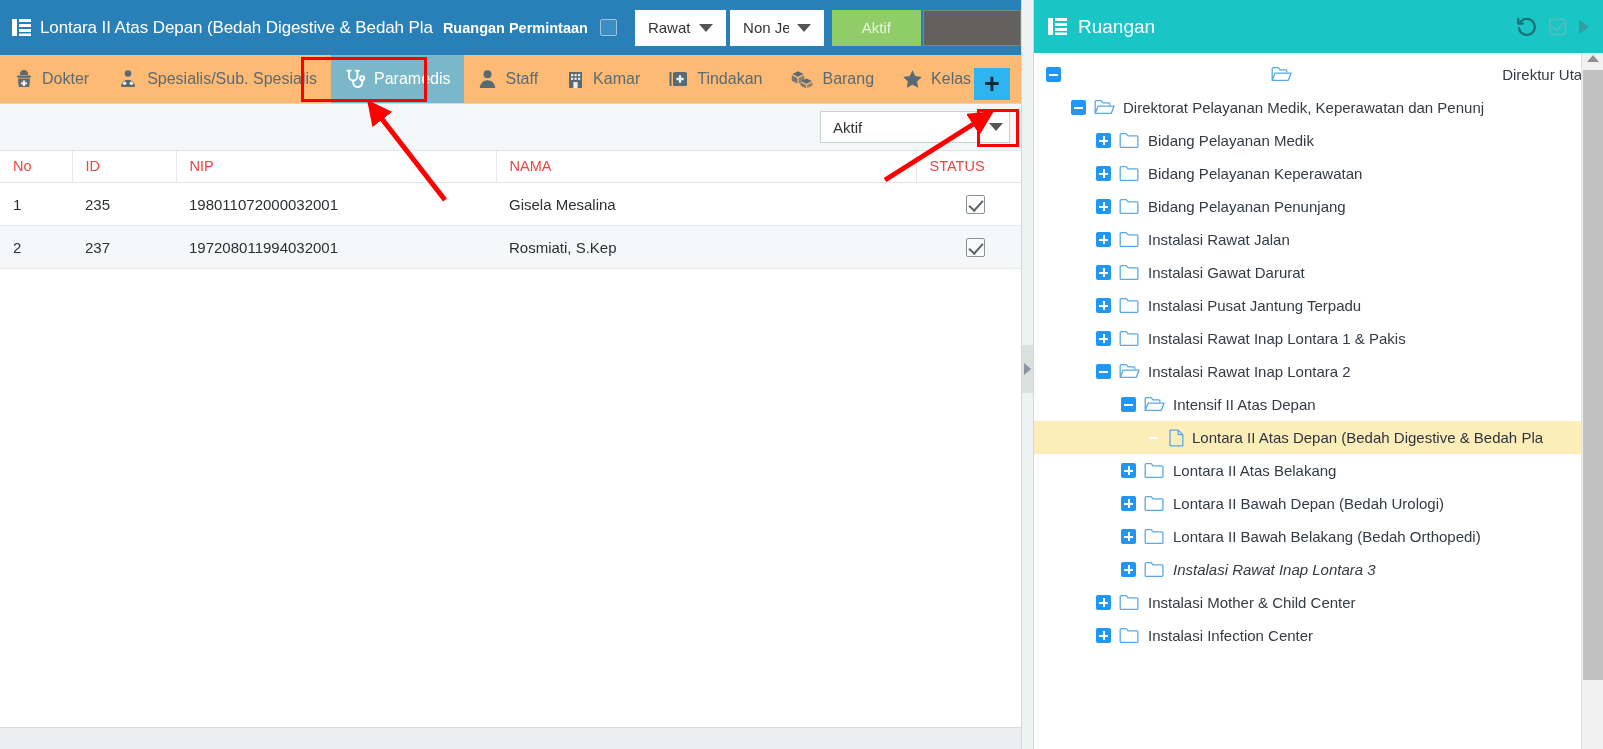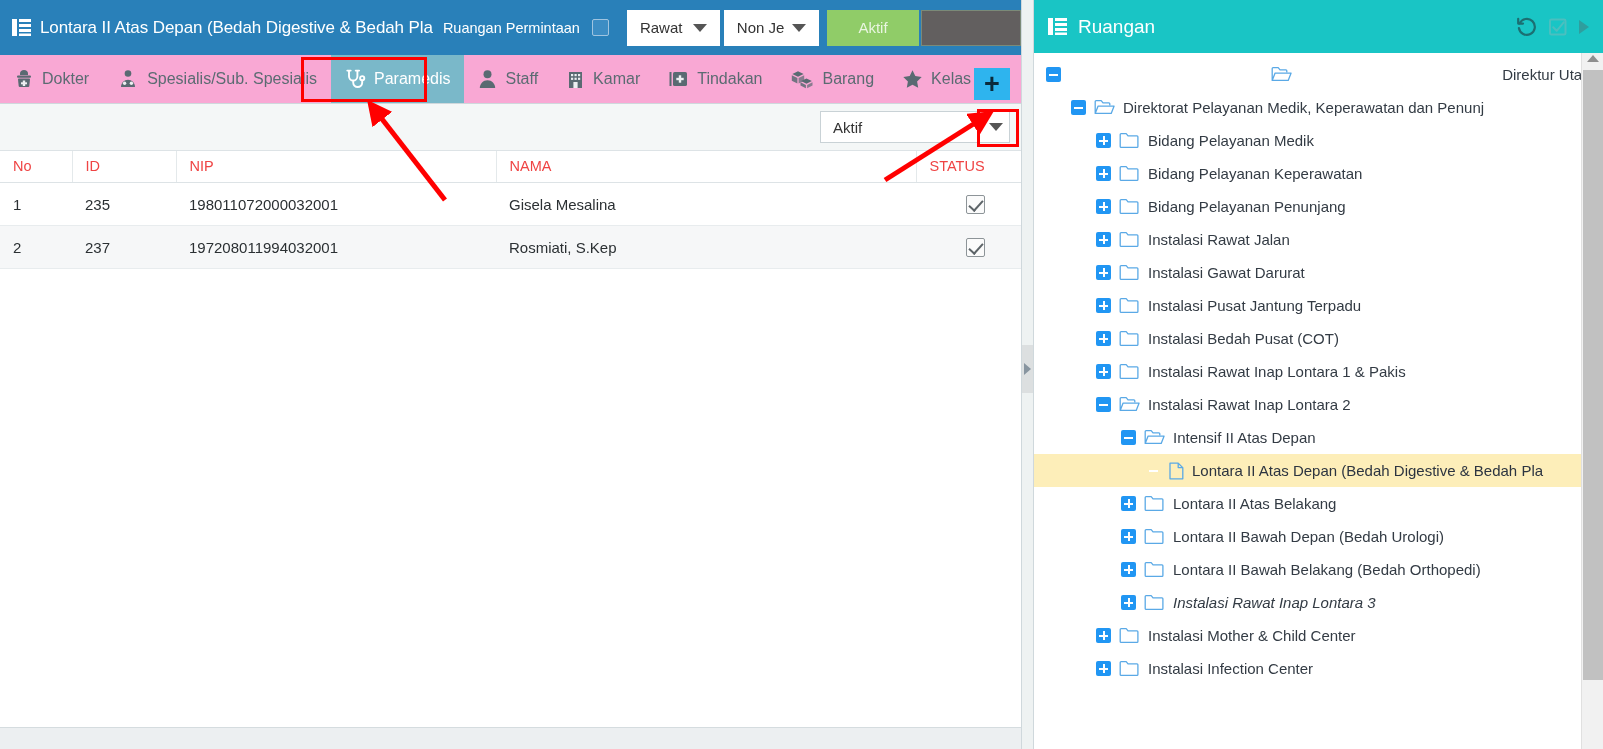--- a/index.html
+++ b/index.html
@@ -33,21 +33,21 @@
   .tb-title {
     color: #ffffff;
     font-size: 17px;
     white-space: nowrap;
     letter-spacing: -0.1px;
     margin-right: 10px;
   }
   .tb-sub {
     color: #ffffff;
     font-size: 14.5px;
-    font-weight: normal;
+    font-weight: bold;
     white-space: nowrap;
     margin-right: 12px;
   }
   .tb-check {
     width: 17px; height: 17px;
     border: 1px solid #9fc4e0;
     border-radius: 2px;
     background: #3c8dc4;
     margin-right: 18px;
     flex: 0 0 auto;
@@ -86,21 +86,21 @@
   .tb-btn-blank {
     width: 110px; height: 36px;
     background: #625f5f;
     border: 1px solid #7b8a78;
     margin-left: 2px;
   }
 
   
   .tab-bar {
     height: 49px;
-    background: #f9a8d4;
+    background: #fdba74;
     border-bottom: 1px solid #cfd8dc;
     display: flex; align-items: stretch;
     position: relative;
   }
   .tab {
     display: flex; align-items: center;
     gap: 8px;
     padding: 0 14px;
     font-size: 16px;
     color: #5b6b72;
@@ -630,29 +630,20 @@
           </span>
           <span class="tlabel">Instalasi Pusat Jantung Terpadu</span>
         </div>
         <div class="tnode" style="padding-left: 62px;">
           <span class="toggle plus"></span>
           <span class="ficon">
             <svg width="21" height="17" viewBox="0 0 21 17" fill="none" stroke="#5aa9e6" stroke-width="1.3">
               <path d="M1.2 14.4V2.6c0-.5.4-.9.9-.9h5.1l1.8 2.1h9c.5 0 .9.4.9.9v9.7c0 .5-.4.9-.9.9H2.1c-.5 0-.9-.4-.9-.9z" stroke-linejoin="round"></path>
             </svg>
           </span>
-          <span class="tlabel">Instalasi Bedah Pusat (COT)</span>
-        </div>
-        <div class="tnode" style="padding-left: 62px;">
-          <span class="toggle plus"></span>
-          <span class="ficon">
-            <svg width="21" height="17" viewBox="0 0 21 17" fill="none" stroke="#5aa9e6" stroke-width="1.3">
-              <path d="M1.2 14.4V2.6c0-.5.4-.9.9-.9h5.1l1.8 2.1h9c.5 0 .9.4.9.9v9.7c0 .5-.4.9-.9.9H2.1c-.5 0-.9-.4-.9-.9z" stroke-linejoin="round"></path>
-            </svg>
-          </span>
           <span class="tlabel">Instalasi Rawat Inap Lontara 1 &amp; Pakis</span>
         </div>
         <div class="tnode" style="padding-left: 62px;">
           <span class="toggle minus"></span>
           <span class="ficon">
             <svg width="21" height="17" viewBox="0 0 21 17" fill="none" stroke="#5aa9e6" stroke-width="1.3">
               <path d="M1.2 14.4V2.6c0-.5.4-.9.9-.9h5.1l1.8 2.1h5.9c.5 0 .9.4.9.9v1.5M1.2 14.4l2.9-7.3h16L17.2 14.4z" stroke-linejoin="round"></path>
             </svg>
           </span>
           <span class="tlabel">Instalasi Rawat Inap Lontara 2</span>

